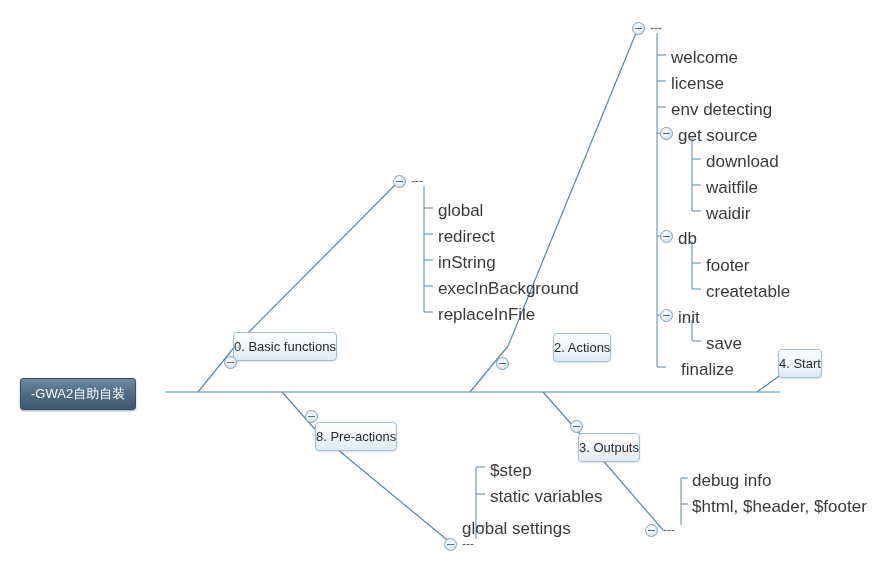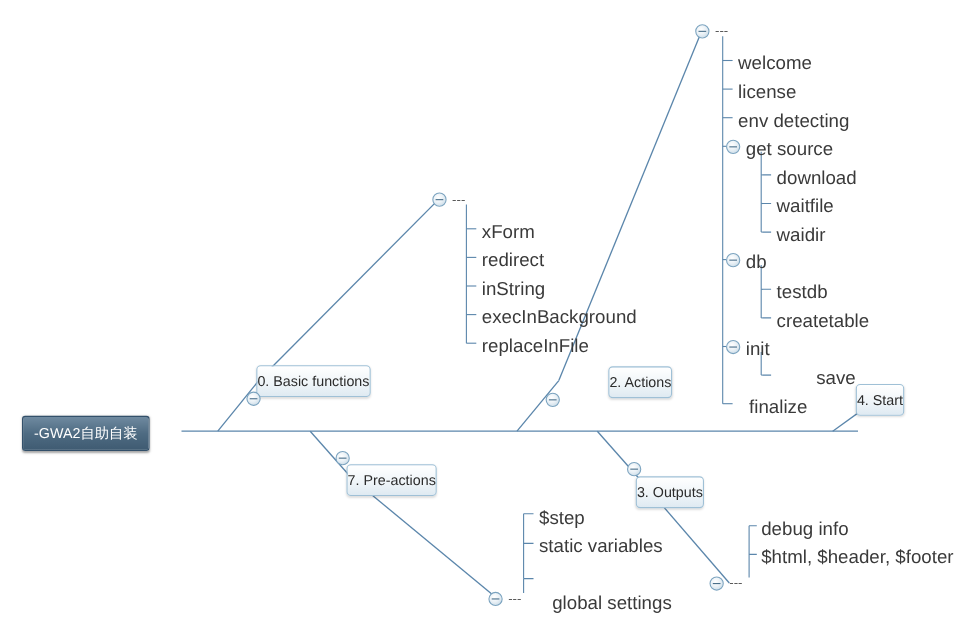--- a/index.html
+++ b/index.html
@@ -149,21 +149,21 @@
 
   <div class="node branch-node" style="left:233px; top:332px;">
     <span>0. Basic functions</span>
   </div>
 
   <div class="node branch-node" style="left:505px; top:333px;margin-left:48px;">
     <span>2. Actions</span>
   </div>
 
   <div class="node branch-node" style="left:315px; top:422px;">
-    <span>7. Pre-actions</span>
+    <span>8. Pre-actions</span>
   </div>
 
   <div class="node branch-node" style="left:578px; top:433px;">
     <span>3. Outputs</span>
   </div>
 
   <div class="node branch-node" style="left:778px; top:349px;">
     <span>4. Start</span>
   </div>
 
@@ -186,21 +186,21 @@
   <div class="node dash-node" style="left:460px; top:536px;">
     <span>---</span>
   </div>
 
   <div class="toggle" style="left:645px; top:524px;"></div>
   <div class="node dash-node" style="left:661px; top:522px;">
     <span>---</span>
   </div>
 
   <div class="node leaf-node" style="left:436px; top:200px;">
-    <span>xForm</span>
+    <span>global</span>
   </div>
   <div class="node leaf-node" style="left:436px; top:226px;">
     <span>redirect</span>
   </div>
   <div class="node leaf-node" style="left:436px; top:252px;">
     <span>inString</span>
   </div>
   <div class="node leaf-node" style="left:436px; top:278px;">
     <span>execInBackground</span>
   </div>
@@ -230,45 +230,45 @@
   </div>
   <div class="node leaf-node" style="left:704px; top:203px;">
     <span>waidir</span>
   </div>
 
   <div class="toggle" style="left:660px; top:230px;"></div>
   <div class="node leaf-node" style="left:676px; top:228px;">
     <span>db</span>
   </div>
   <div class="node leaf-node" style="left:704px; top:255px;">
-    <span>testdb</span>
+    <span>footer</span>
   </div>
   <div class="node leaf-node" style="left:704px; top:281px;">
     <span>createtable</span>
   </div>
 
   <div class="toggle" style="left:660px; top:309px;"></div>
   <div class="node leaf-node" style="left:676px; top:307px;">
     <span>init</span>
   </div>
-  <div class="node leaf-node" style="left:704px; top:333px;margin-left:36px;">
+  <div class="node leaf-node" style="left:704px; top:333px;">
     <span>save</span>
   </div>
 
   <div class="node leaf-node" style="left:669px; top:359px;margin-left:10px;">
     <span>finalize</span>
   </div>
 
   <div class="node leaf-node" style="left:488px; top:460px;">
     <span>$step</span>
   </div>
   <div class="node leaf-node" style="left:488px; top:486px;">
     <span>static variables</span>
   </div>
-  <div class="node leaf-node" style="left:500px; top:518px;margin-top:20px;">
+  <div class="node leaf-node" style="left:460px; top:518px;">
     <span>global settings</span>
   </div>
 
   <div class="node leaf-node" style="left:690px; top:470px;">
     <span>debug info</span>
   </div>
   <div class="node leaf-node" style="left:690px; top:496px;">
     <span>$html, $header, $footer</span>
   </div>
 

